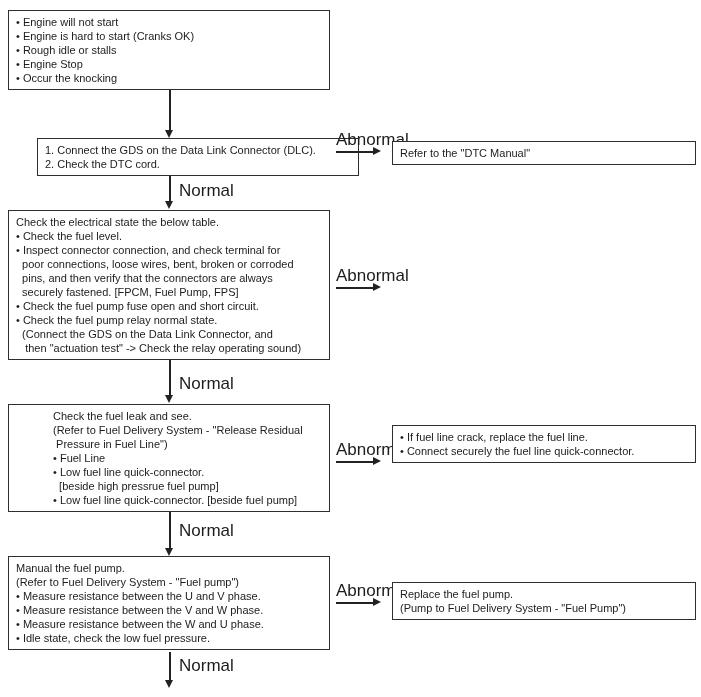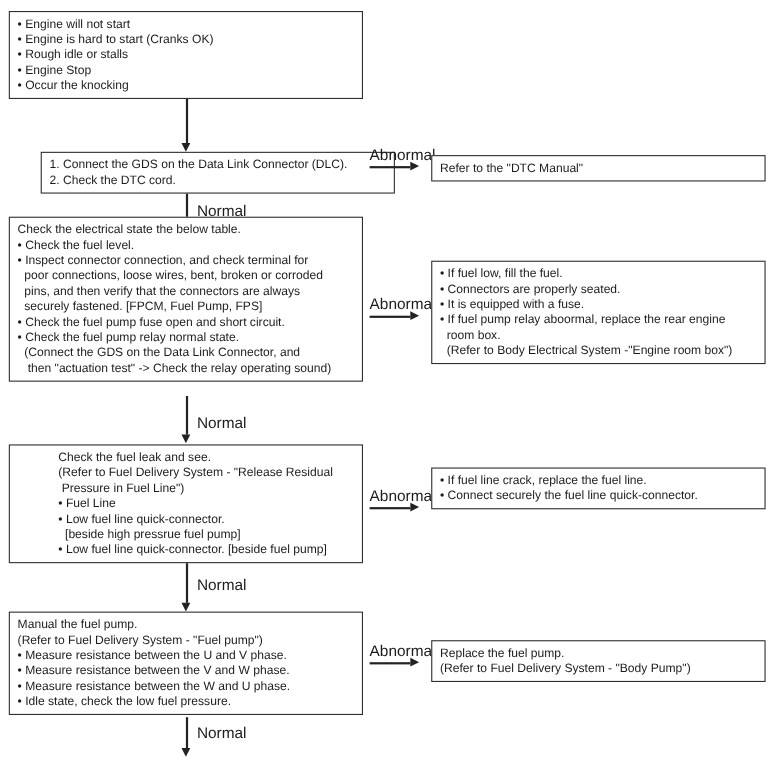--- a/index.html
+++ b/index.html
@@ -25,32 +25,32 @@
     font-size: 11px;
     line-height: 14px;
     white-space: pre;
     color: #1c1c1c;
   }
   .main-box  { left: 8px;   width: 322px; }
   .result-box{ left: 392px; width: 304px; }
 
   .b1 { top: 10px; }
   .b2 { top: 138px; margin-left: 29px; }
-  .b3 { top: 197px; }
+  .b3 { top: 210px; }
   .b4 { top: 404px; padding-left: 44px; }
   .b5 { top: 556px; }
 
   .r1 { top: 141px; }
   .r2 { top: 237px; }
   .r3 { top: 425px; }
   .r4 { top: 582px; }
 
   .flow-label {
     position: absolute;
-    font-size: 14px;
+    font-size: 17px;
     line-height: 14px;
     color: #1c1c1c;
     white-space: nowrap;
   }
   .vline {
     position: absolute;
     width: 1.5px;
     background: #222222;
   }
   .vhead {
@@ -139,26 +139,20 @@
   poor connections, loose wires, bent, broken or corroded
   pins, and then verify that the connectors are always
   securely fastened. [FPCM, Fuel Pump, FPS]
 • Check the fuel pump fuse open and short circuit.
 • Check the fuel pump relay normal state.
   (Connect the GDS on the Data Link Connector, and
    then "actuation test" -&gt; Check the relay operating sound)</div>
   <div class="flow-label a2-lab">Abnormal</div>
   <div class="hline a2-line"></div>
   <div class="hhead a2-head"></div>
-  <div class="box result-box r2">• If fuel low, fill the fuel.
-• Connectors are properly seated.
-• It is equipped with a fuse.
-• If fuel pump relay aboormal, replace the rear engine
-  room box.
-  (Refer to Body Electrical System -"Engine room box")</div>
   <div class="vline n2-line"></div>
   <div class="vhead n2-head"></div>
   <div class="flow-label n2-lab">Normal</div>
 
   <div class="box main-box b4">Check the fuel leak and see.
 (Refer to Fuel Delivery System - "Release Residual
  Pressure in Fuel Line")
 • Fuel Line
 • Low fuel line quick-connector.
   [beside high pressrue fuel pump]
@@ -175,18 +169,18 @@
   <div class="box main-box b5">Manual the fuel pump.
 (Refer to Fuel Delivery System - "Fuel pump")
 • Measure resistance between the U and V phase.
 • Measure resistance between the V and W phase.
 • Measure resistance between the W and U phase.
 • Idle state, check the low fuel pressure.</div>
   <div class="flow-label a4-lab">Abnormal</div>
   <div class="hline a4-line"></div>
   <div class="hhead a4-head"></div>
   <div class="box result-box r4">Replace the fuel pump.
-(Refer to Fuel Delivery System - "Body Pump")</div>
+(Pump to Fuel Delivery System - "Fuel Pump")</div>
   <div class="vline n4-line"></div>
   <div class="vhead n4-head"></div>
   <div class="flow-label n4-lab">Normal</div>
 
 </div>
 
 </body></html>

